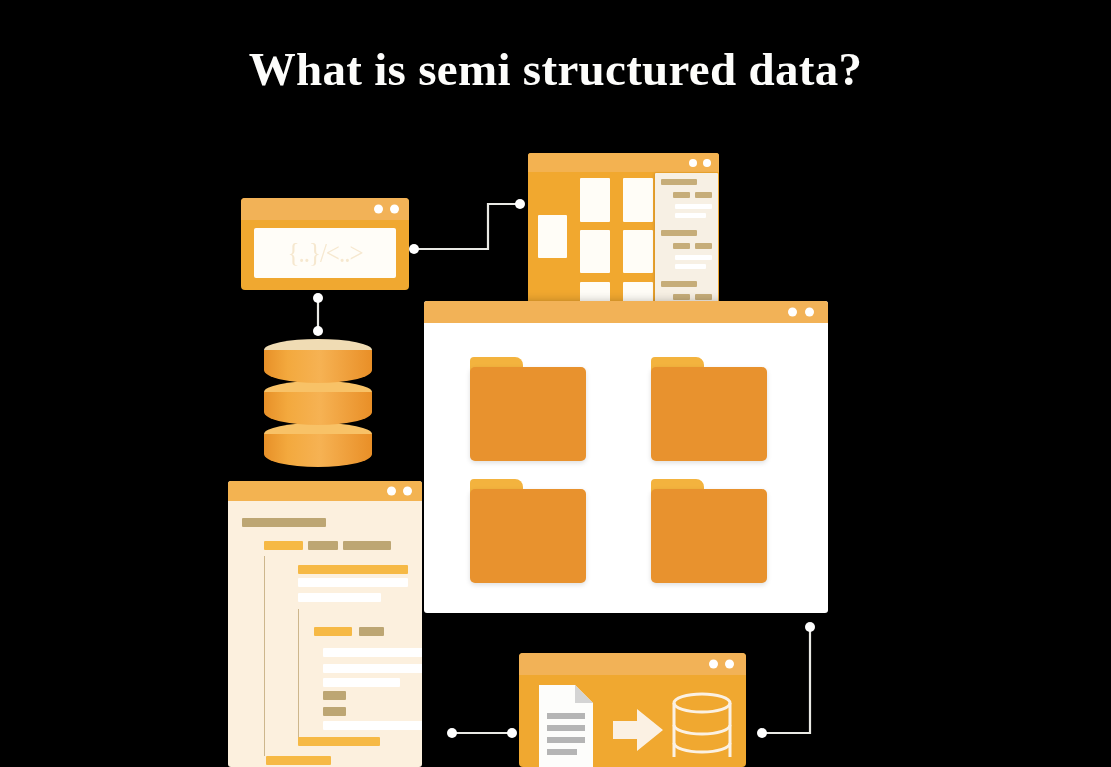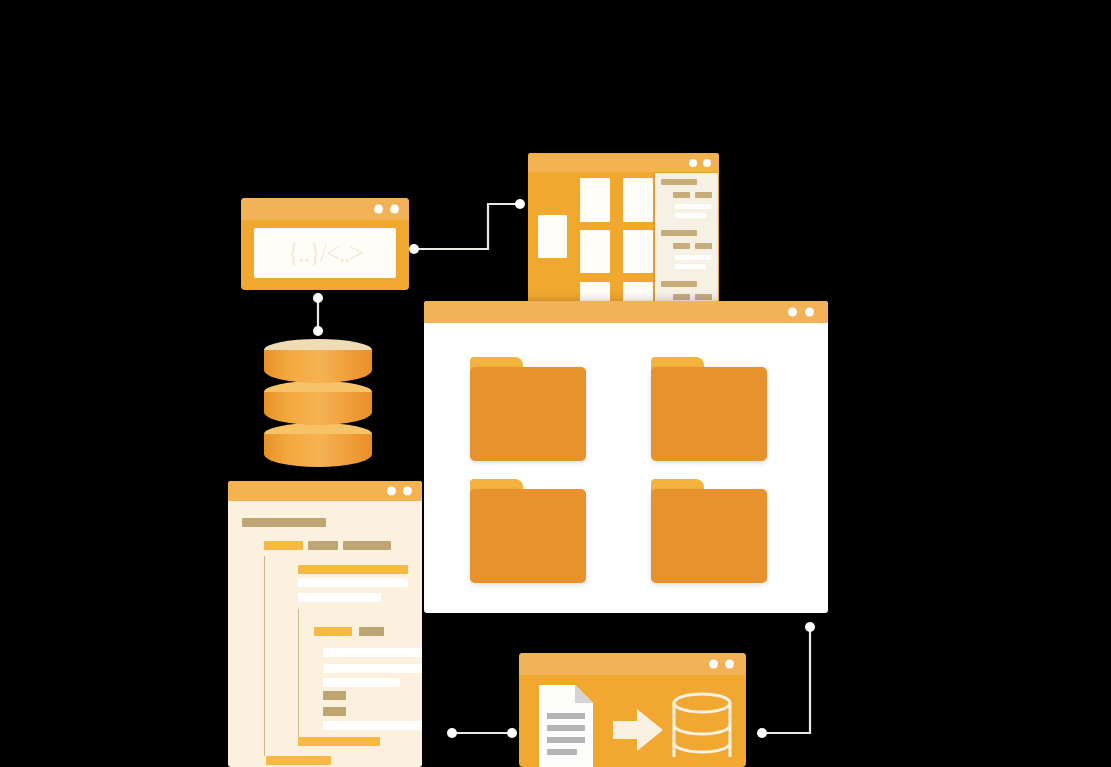--- a/index.html
+++ b/index.html
@@ -119,20 +119,21 @@
   
   .conn{position:absolute;left:0;top:0;width:1111px;height:767px;pointer-events:none;}
   .conn path{fill:none;stroke:#e9e9e4;stroke-width:2.2;}
   .conn circle{fill:#ffffff;}
 </style>
 </head>
 <body style="background: rgb(0, 0, 0);">
 
 <div id="stage">
 
+  <div class="title" style="color: rgb(253, 253, 251);">What is semi structured data?</div>
 
   <svg class="conn" viewBox="0 0 1111 767">
     <g id="connGroup">
         <path d="M 414 249 L 488 249 L 488 204 L 520 204"></path>
         <circle cx="414" cy="249" r="5"></circle>
         <circle cx="520" cy="204" r="5"></circle>
         <path d="M 318 298 L 318 331"></path>
         <circle cx="318" cy="298" r="5"></circle>
         <circle cx="318" cy="331" r="5"></circle>
         <path d="M 452 733 L 512 733"></path>

